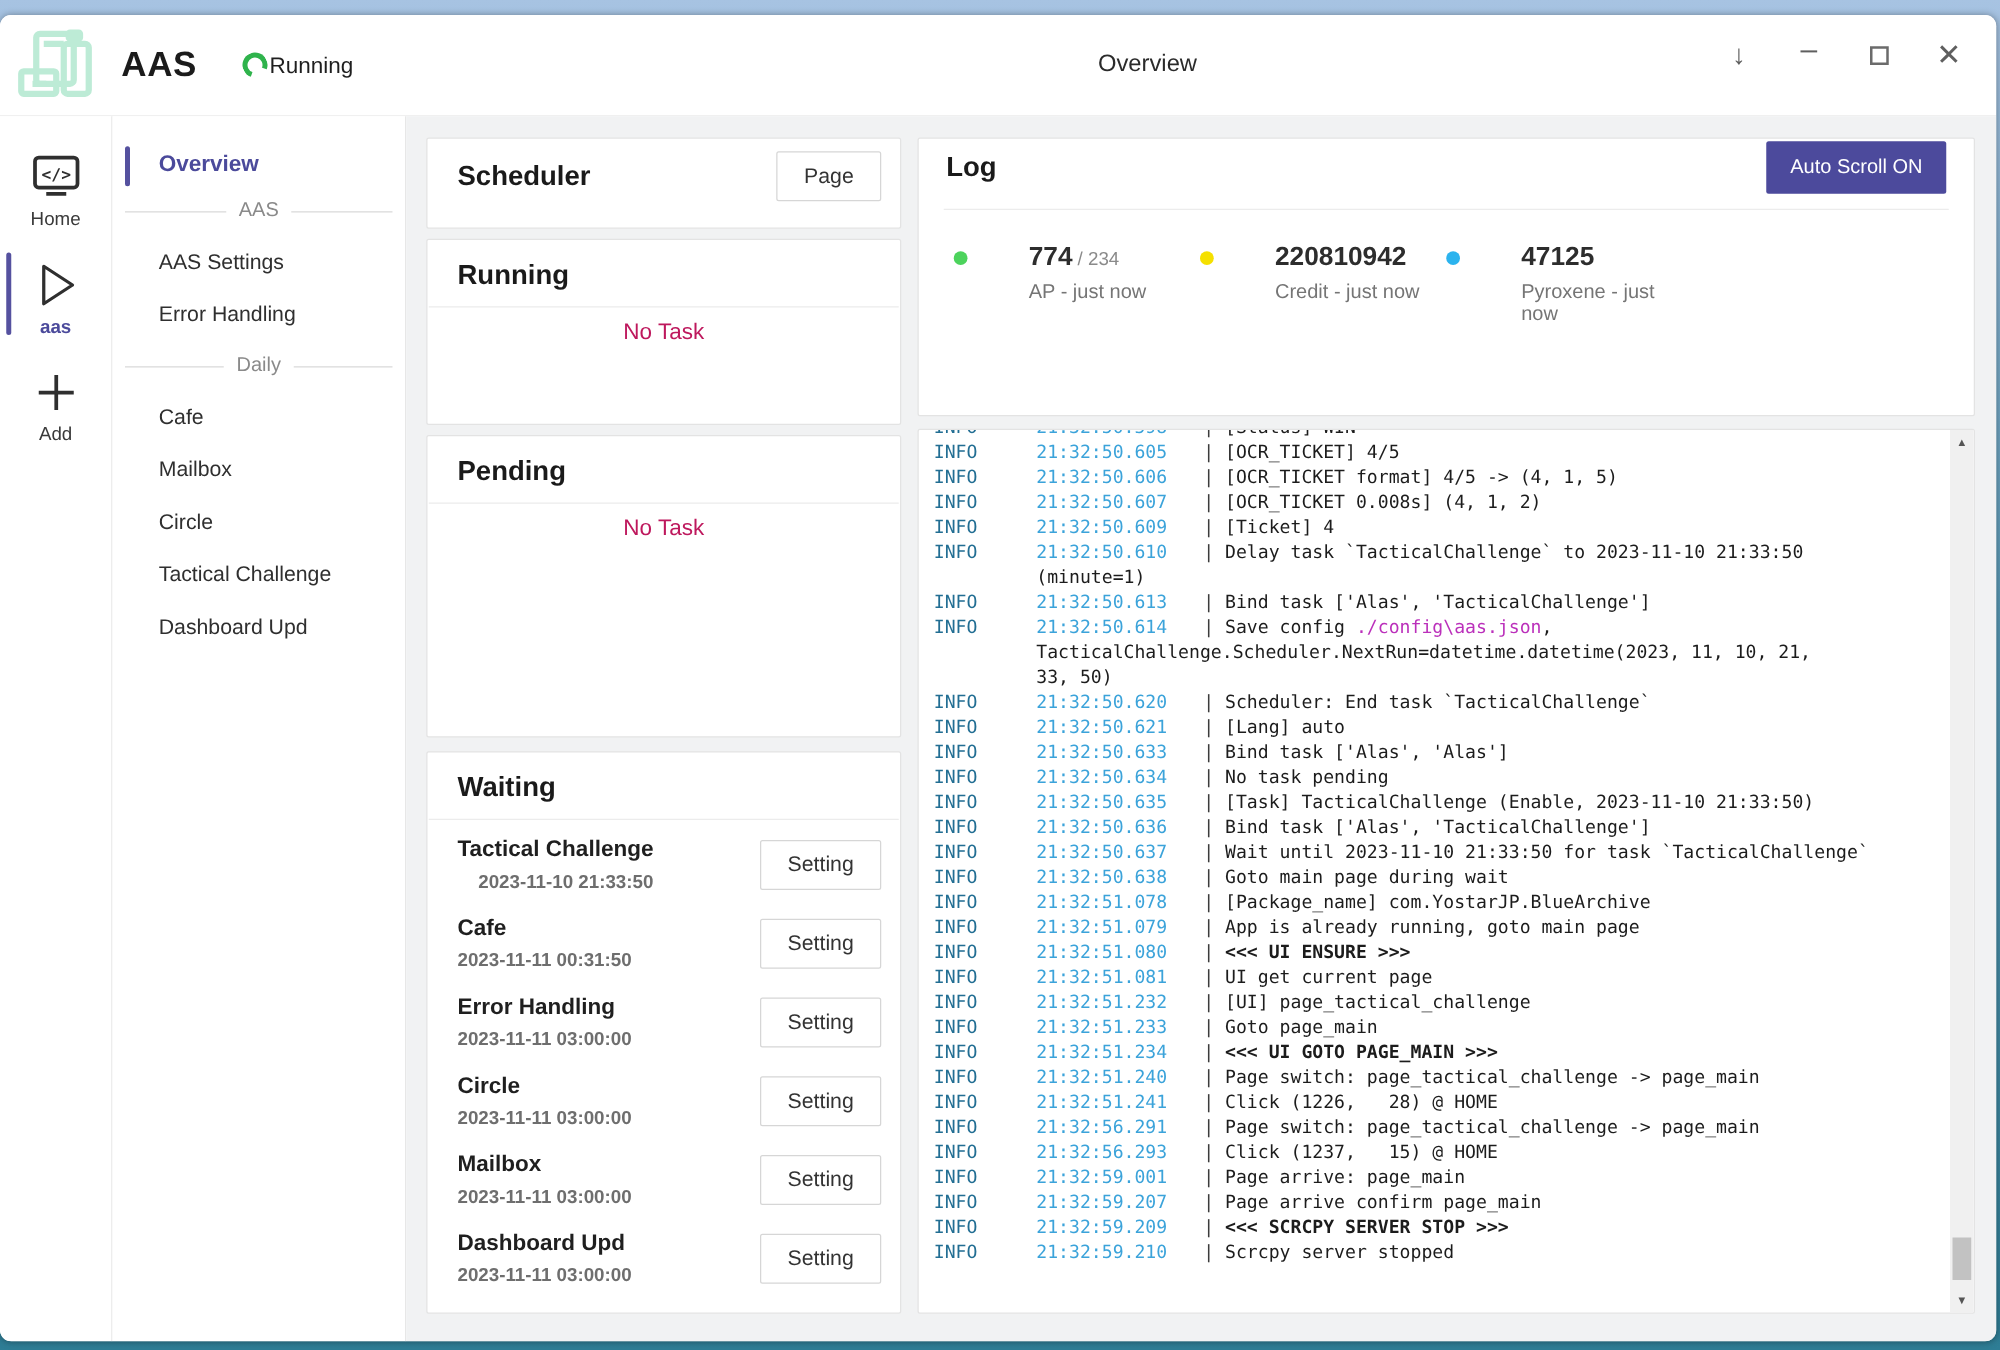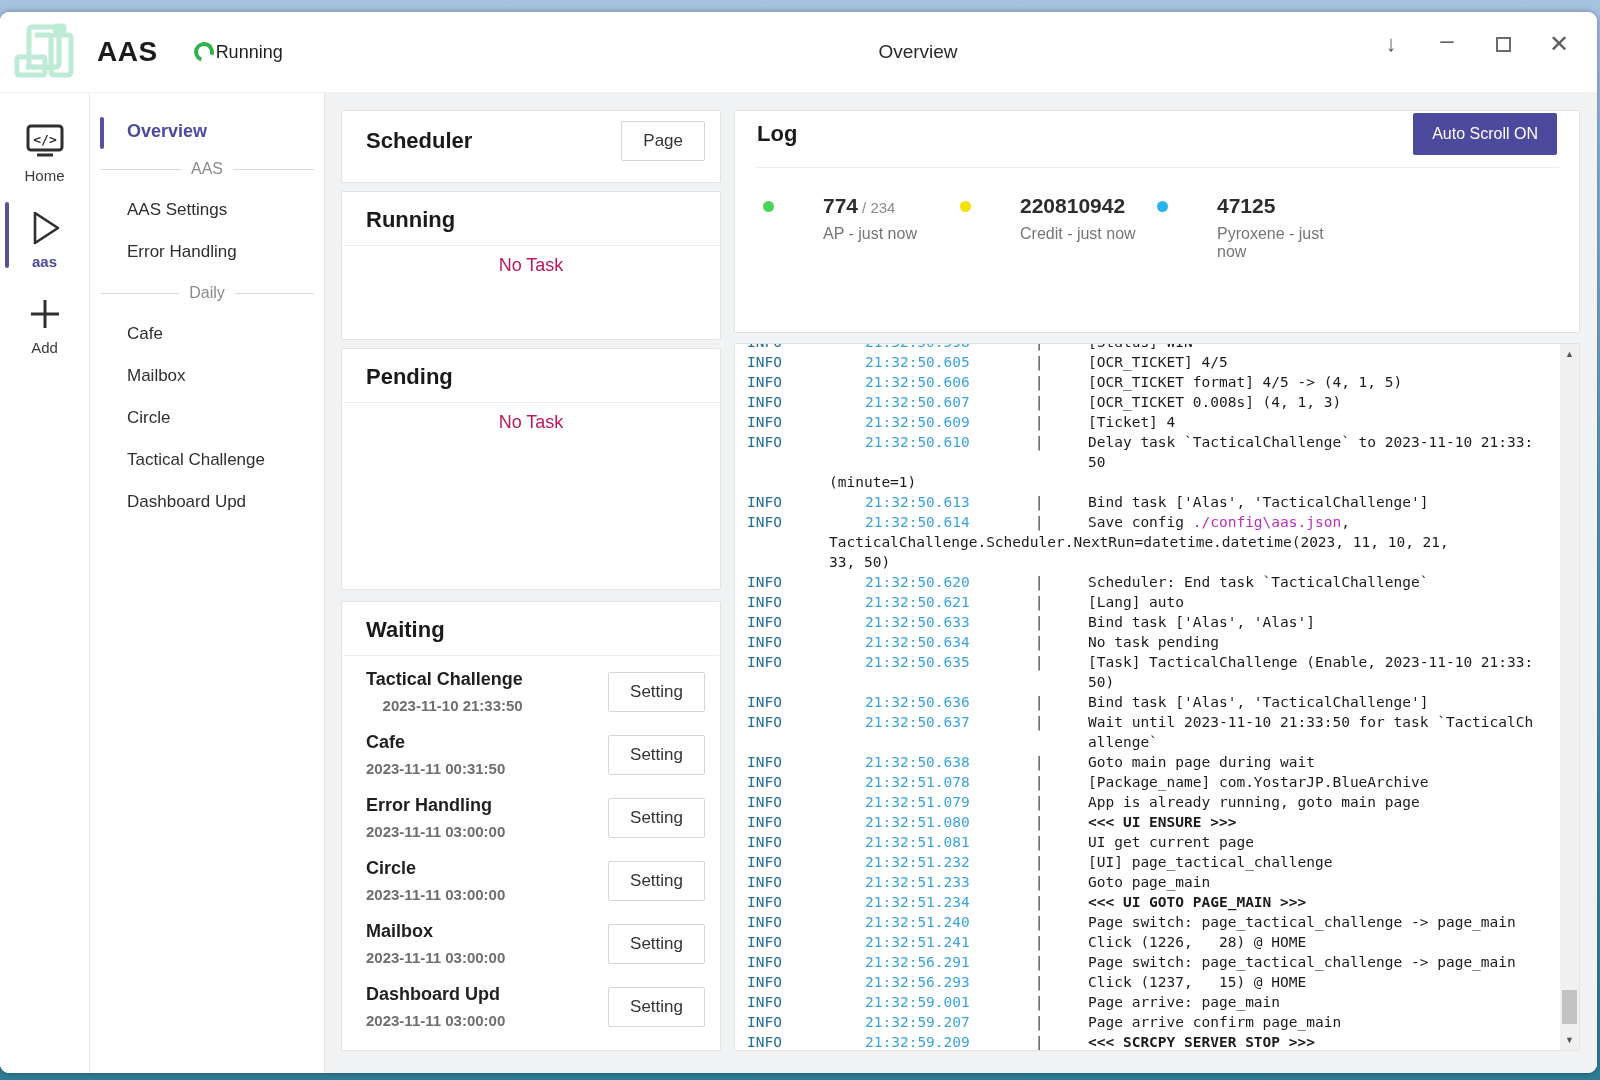--- a/index.html
+++ b/index.html
@@ -70,21 +70,21 @@
   .stats { display:flex; padding:26px 0 0 28px; }
   .stat { width:197px; display:flex;gap:33px; }
   .dot { width:11px; height:11px; border-radius:50%; margin-top:7px; flex:0 0 auto; }
   .stat-body { margin-left:16px; }
   .stat-value { font-size:21px; font-weight:bold; color:#2d2d2d; }
   .stat-suffix { font-size:15px; color:#8a8a8a; font-weight:normal; margin-left:4px; }
   .stat-caption { font-size:16px; color:#757575; margin-top:7px; }
   
   #card-console { height:708px; position:relative; overflow:hidden; }
   .console-text { position:absolute; top:-12px; left:12px; right:40px; font-family:"DejaVu Sans Mono",monospace; font-size:14.5px; line-height:20px; color:#1c1c1c; }
-  .log-line { display:flex;gap:36px; }
+  .log-line { display:flex; }
   .lg-lvl { width:82px; color:#226e93; flex:0 0 auto; }
   .lg-time { width:125px; color:#3ba3da; flex:0 0 auto; }
   .lg-pipe { width:26px; color:#3c3c3c; text-align:center; flex:0 0 auto; }
   .lg-msg { flex:1; white-space:pre-wrap; word-break:break-all; }
   .lg-cont { margin-left:82px; white-space:pre-wrap;text-align:right; }
   .lg-b { font-weight:bold; }
   
   .vscroll { position:absolute; top:0; right:0; width:19px; height:100%; background:#f0f0f0; }
   .vs-arrow { position:absolute; left:0; width:100%; height:16px; display:flex; align-items:center; justify-content:center; font-size:9px; color:#555; }
   .vs-up { top:2px; } .vs-down { bottom:2px; }
@@ -299,21 +299,21 @@
               <div class="log-line">
                 <span class="lg-lvl">INFO</span>
                 <span class="lg-time">21:32:50.606</span>
                 <span class="lg-pipe">|</span>
                 <span class="lg-msg"><span>[OCR_TICKET format] 4/5 -&gt; (4, 1, 5)</span></span>
               </div>
               <div class="log-line">
                 <span class="lg-lvl">INFO</span>
                 <span class="lg-time">21:32:50.607</span>
                 <span class="lg-pipe">|</span>
-                <span class="lg-msg"><span>[OCR_TICKET 0.008s] (4, 1, 3)</span></span>
+                <span class="lg-msg"><span>[OCR_TICKET 0.008s] (4, 1, 2)</span></span>
               </div>
               <div class="log-line">
                 <span class="lg-lvl">INFO</span>
                 <span class="lg-time">21:32:50.609</span>
                 <span class="lg-pipe">|</span>
                 <span class="lg-msg"><span>[Ticket] 4</span></span>
               </div>
               <div class="log-line">
                 <span class="lg-lvl">INFO</span>
                 <span class="lg-time">21:32:50.610</span>

